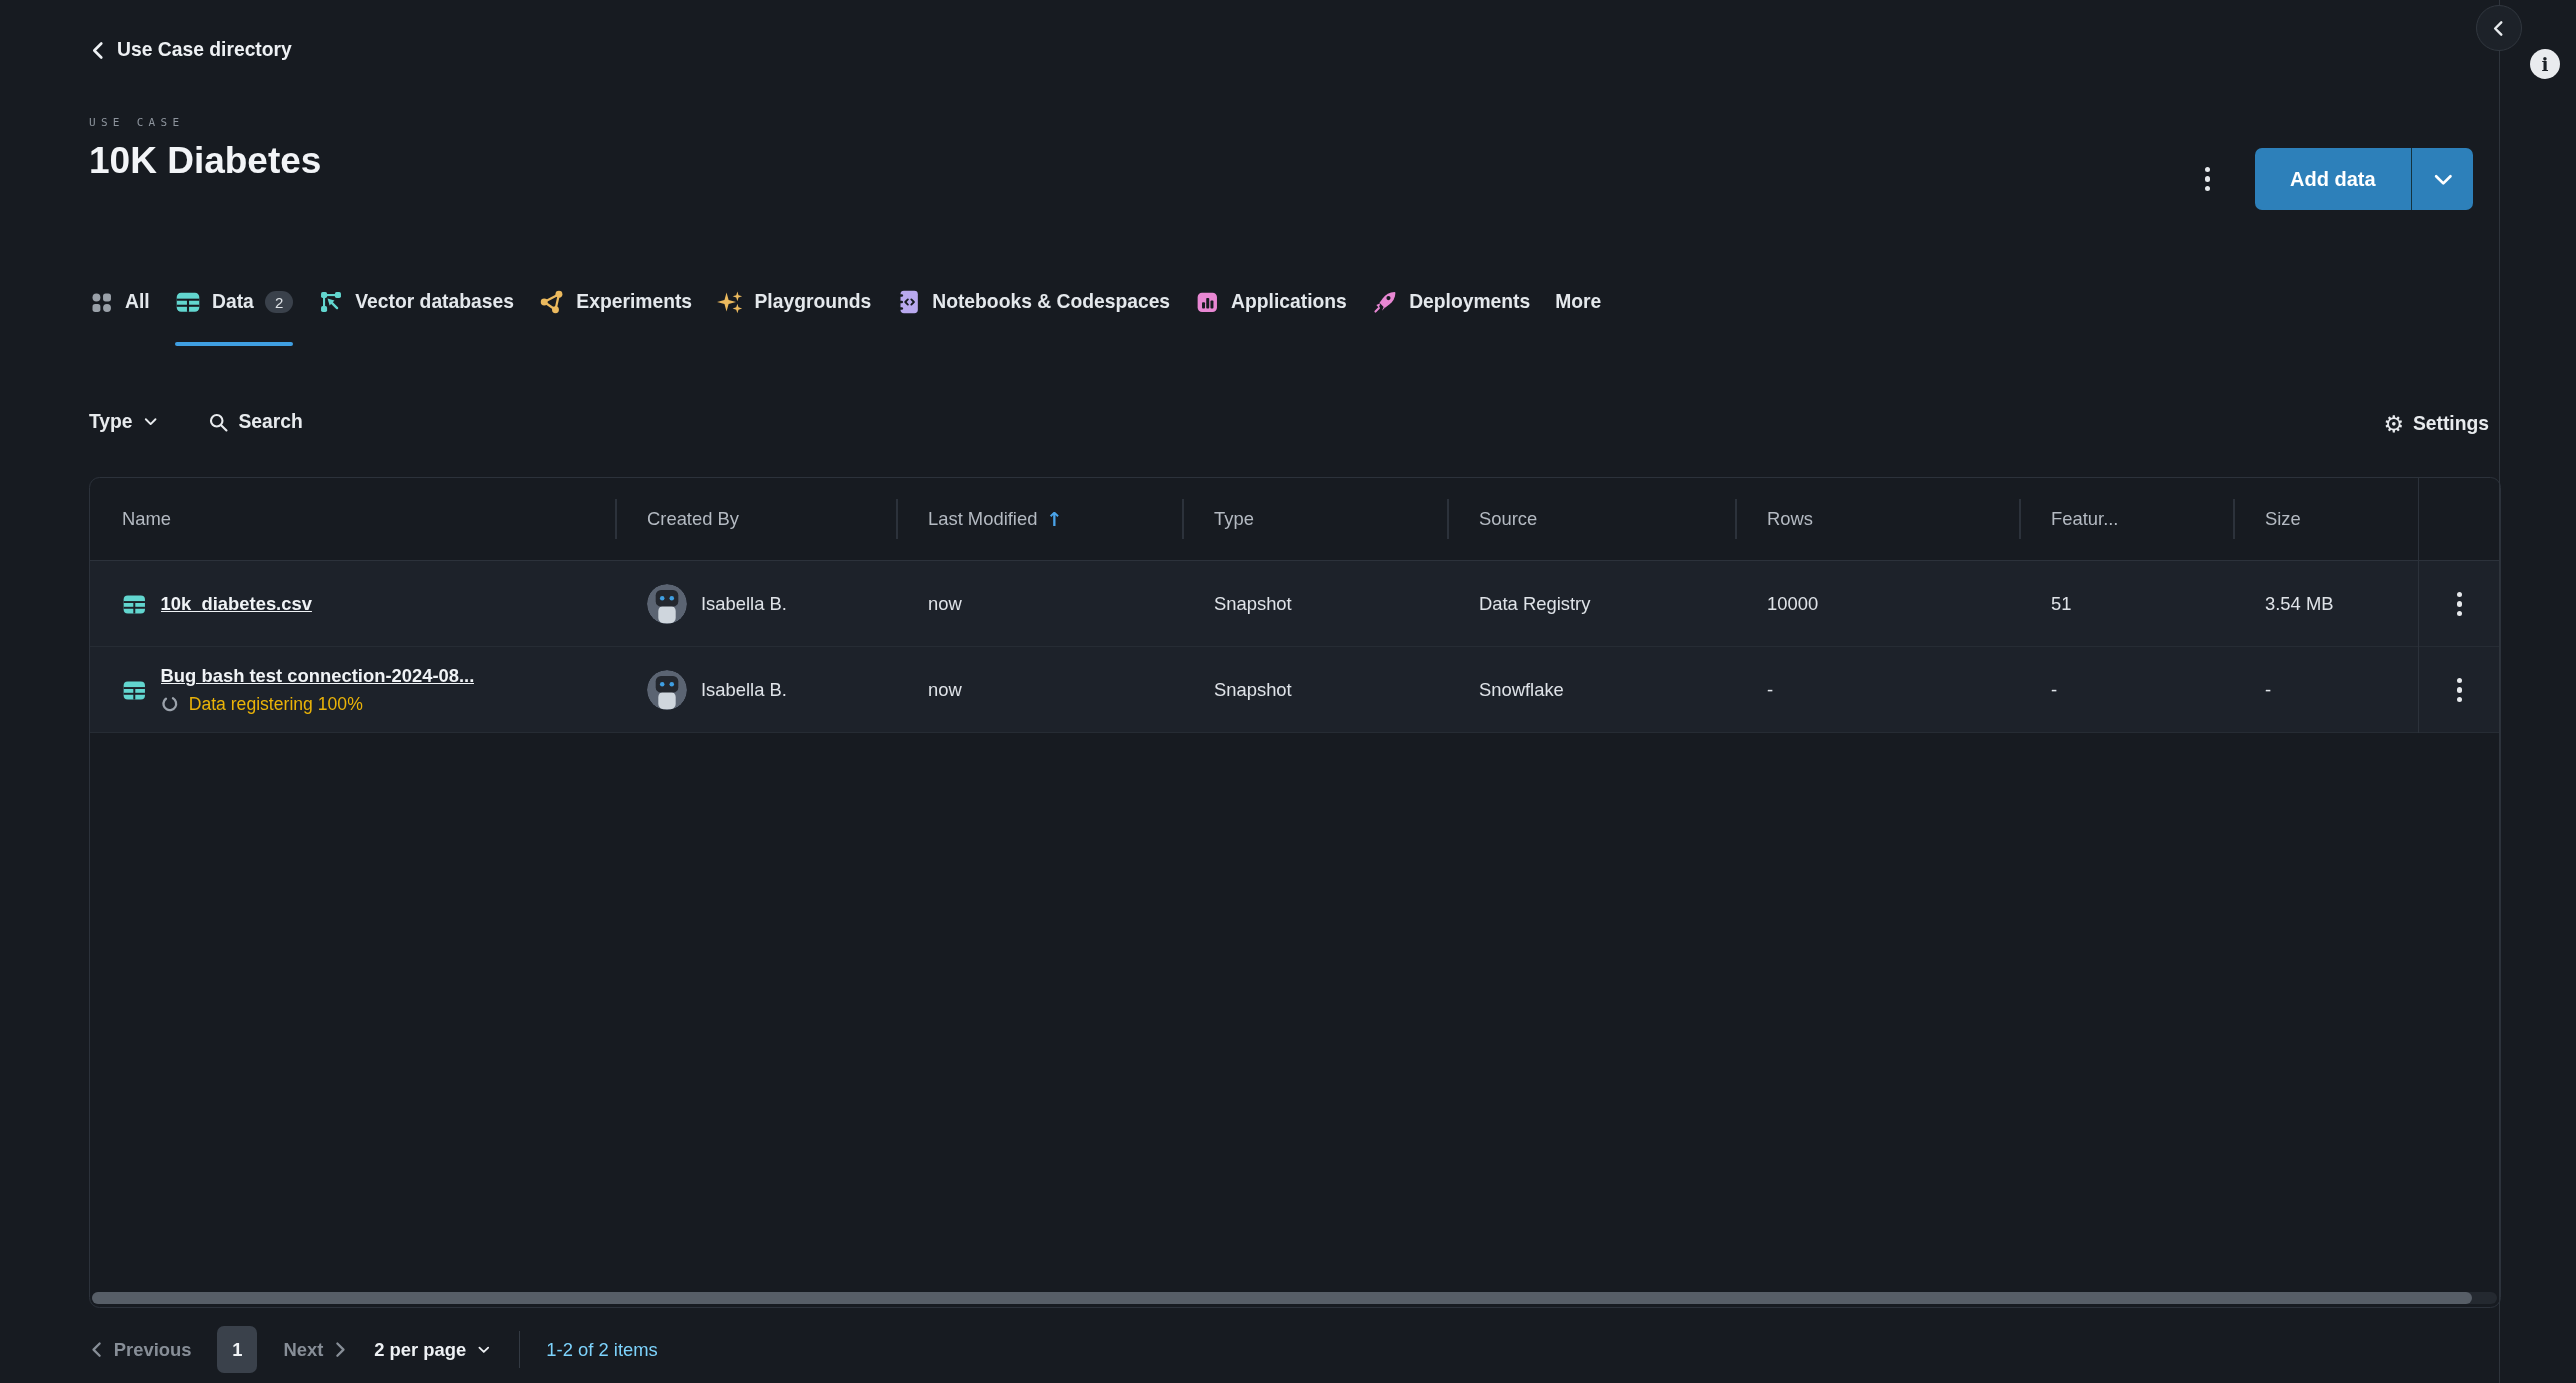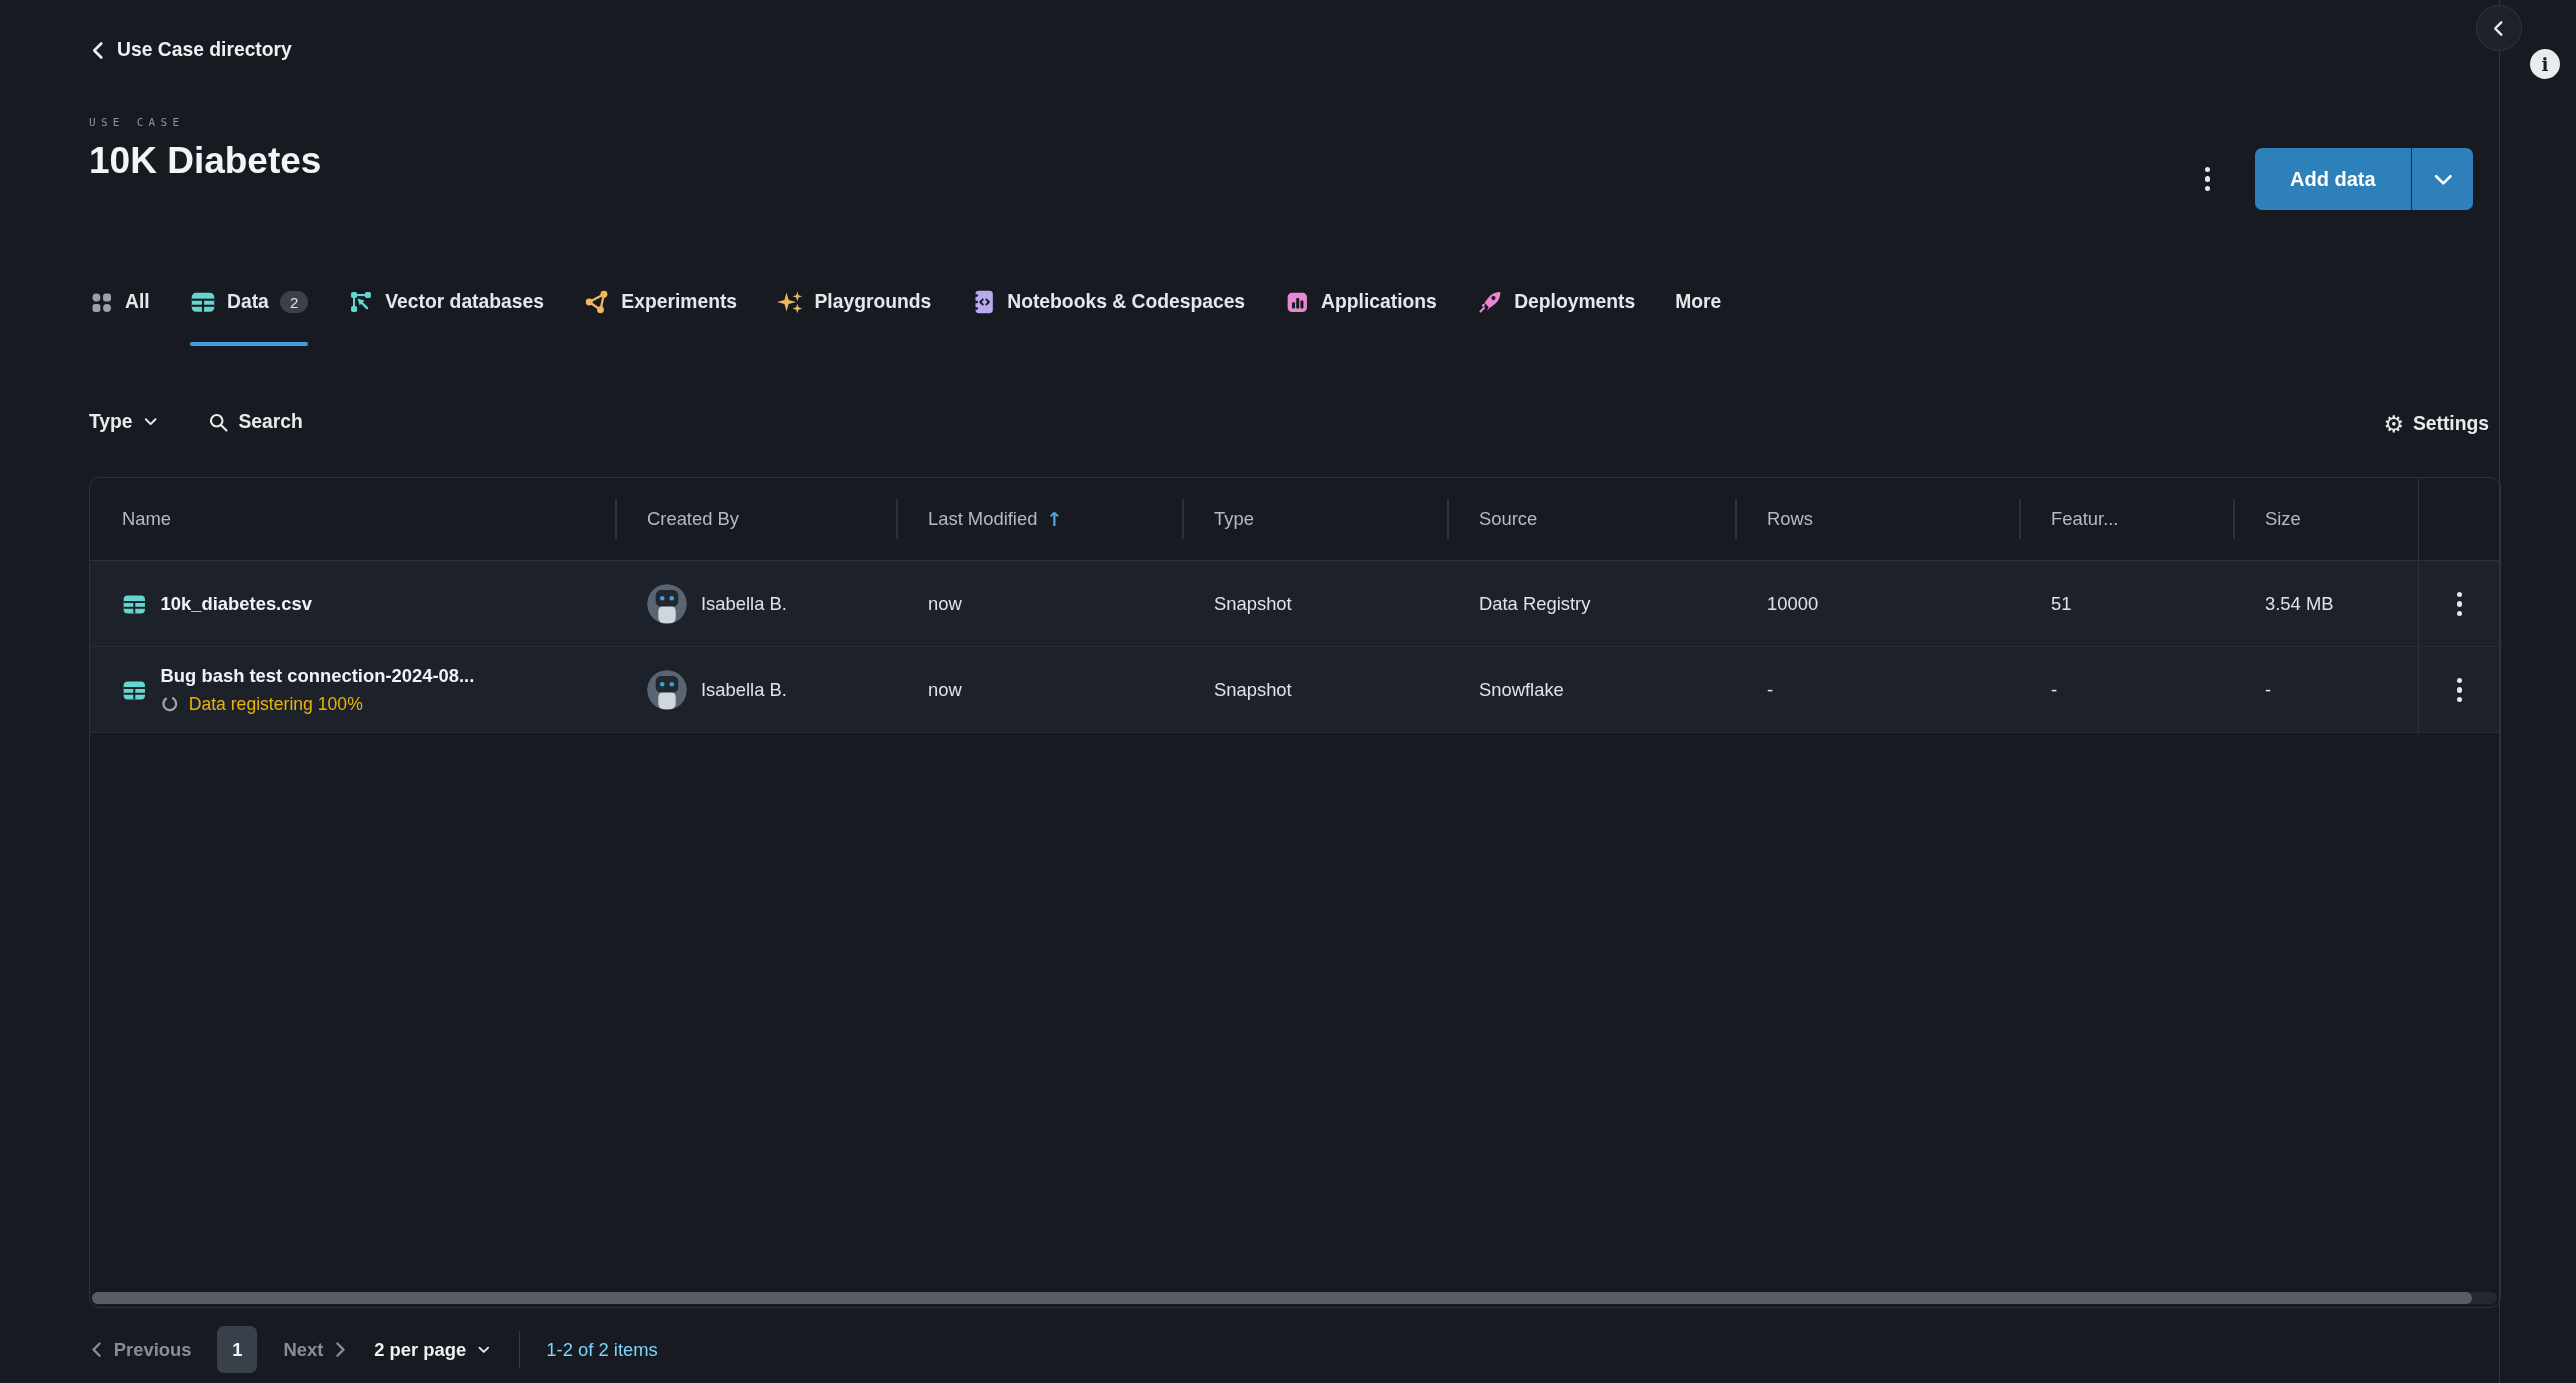--- a/index.html
+++ b/index.html
@@ -32,21 +32,21 @@
 
   
   .rail { position:absolute; left:2499px; top:0; width:77px; height:1384px; border-left:1.8px solid #2e343c; }
   .collapse-btn { position:absolute; left:-24px; top:5.3px; width:46px; height:46px; border-radius:50%;
     background:#1d2229; border:1.8px solid #31373f; display:flex; align-items:center; justify-content:center; cursor:pointer; }
   .info-btn { position:absolute; left:30px; top:49px; width:30px; height:30px; border-radius:50%;
     background:#e9ebee; color:#1b2026; display:flex; align-items:center; justify-content:center;
     font-family:"DejaVu Serif", serif; font-weight:bold; font-size:18.4px; cursor:pointer; }
 
   
-  .tabs { position:absolute; left:41px; top:279px; height:46px; display:flex; align-items:flex-start; gap:40px; }
+  .tabs { position:absolute; left:41px; top:279px; height:46px; display:flex; align-items:flex-start; gap:25px; }
   .tab { position:relative; display:flex; align-items:center; gap:11.4px; height:46px;
     font-size:19.3px; font-weight:bold; color:#e4e8ec; cursor:pointer; white-space:nowrap; }
   .tab.active::after { content:""; position:absolute; left:0; right:0; bottom:-21px; height:4.4px;
     border-radius:2.6px; background:#3f9fe2; }
   .badge { background:#3a414b; color:#dfe3e7; font-size:15px; font-weight:normal;
     border-radius:877px; padding:3.5px 9.7px; line-height:1; }
 
   
   .filter-row { position:absolute; left:41px; top:399px; height:46px; display:flex; align-items:center; gap:46px; }
   .filter-item { display:flex; align-items:center; gap:8.8px; font-size:19.3px; font-weight:bold; color:#e8ebee; cursor:pointer; }
@@ -61,21 +61,21 @@
   .thead { height:83px; border-bottom:1.8px solid #2c323b; color:#b4bac2; font-size:18.4px; }
   .th { padding-left:32px; position:relative; height:100%; display:flex; align-items:center; gap:8.8px; cursor:pointer; }
   .th + .th::before { content:""; position:absolute; left:0; top:21px; bottom:21px; width:1.8px; background:#2c323b; }
   .th.actions-col { border-left:1.8px solid #2c323b; }
   .th.actions-col::before { display:none; }
   .sort-arrow { color:#4aa3e8; font-family:"DejaVu Sans", sans-serif; font-size:19.3px; font-weight:bold; }
 
   .trow { height:86px; background:#1d222a; border-bottom:1.8px solid #262c34; font-size:18.4px; color:#dfe3e8; cursor:pointer; }
   .td { padding-left:32px; display:flex; align-items:center; gap:14px; overflow:hidden; }
   .td.actions-cell { border-left:1.8px solid #2c323b; height:86px; align-items:center; justify-content:center; padding-left:0; }
-  .name-text { font-weight:bold; color:#f0f3f6; white-space:nowrap; overflow:hidden; text-overflow:ellipsis; }
+  .name-text { font-weight:bold; color:#f0f3f6; white-space:nowrap; overflow:hidden; text-overflow:ellipsis;text-decoration:underline; }
   .name-block { display:flex; flex-direction:column; gap:6.1px; overflow:hidden; }
   .status-line { display:flex; align-items:center; gap:10.5px; font-size:17.6px; color:#eab308; font-weight:normal; }
   .avatar { width:40px; height:40px; border-radius:50%; flex:none; }
 
   .hscroll { position:absolute; left:1.8px; right:3.5px; bottom:3.5px; height:11.4px; border-radius:6.1px; background:#242930; }
   .hscroll .thumb { position:absolute; left:0; top:0; bottom:0; width:calc(100% - 24.6px);
     background:#575e67; border-radius:6.1px; cursor:pointer; }
 
   
   .pagination { position:absolute; left:41px; top:1324px; height:51px; display:flex; align-items:center; gap:26px; font-size:18.4px;text-align:center; }

